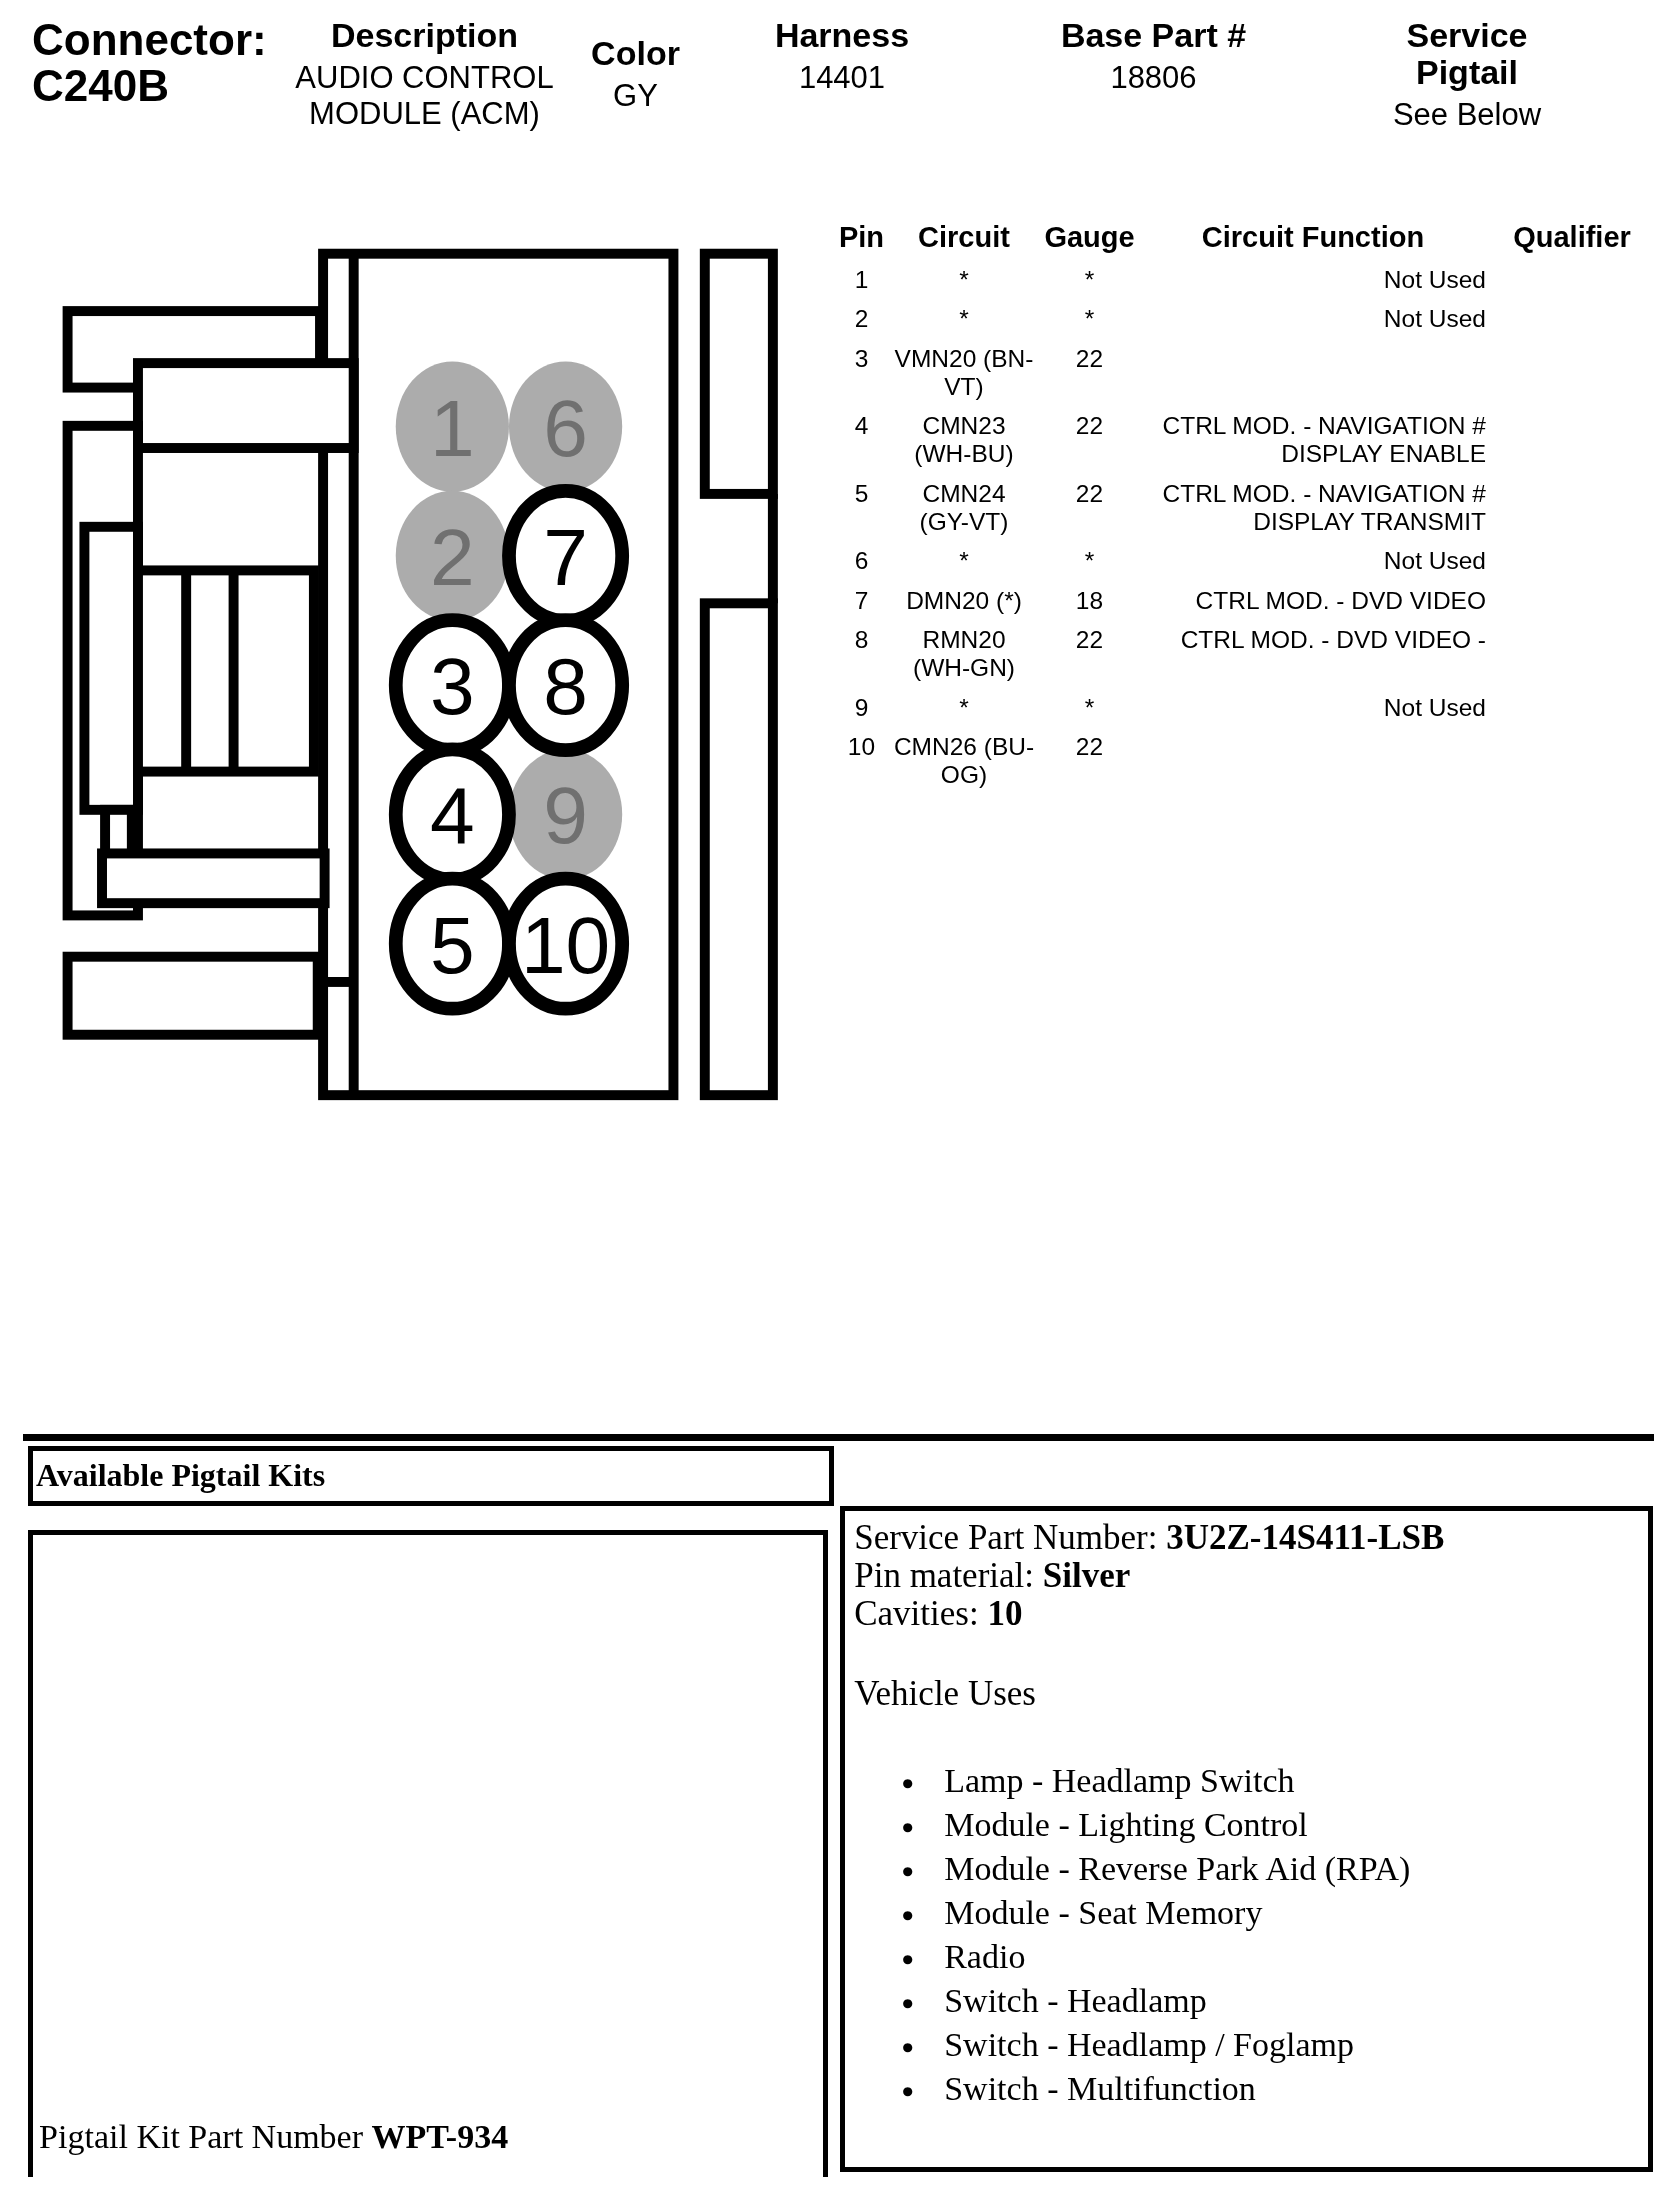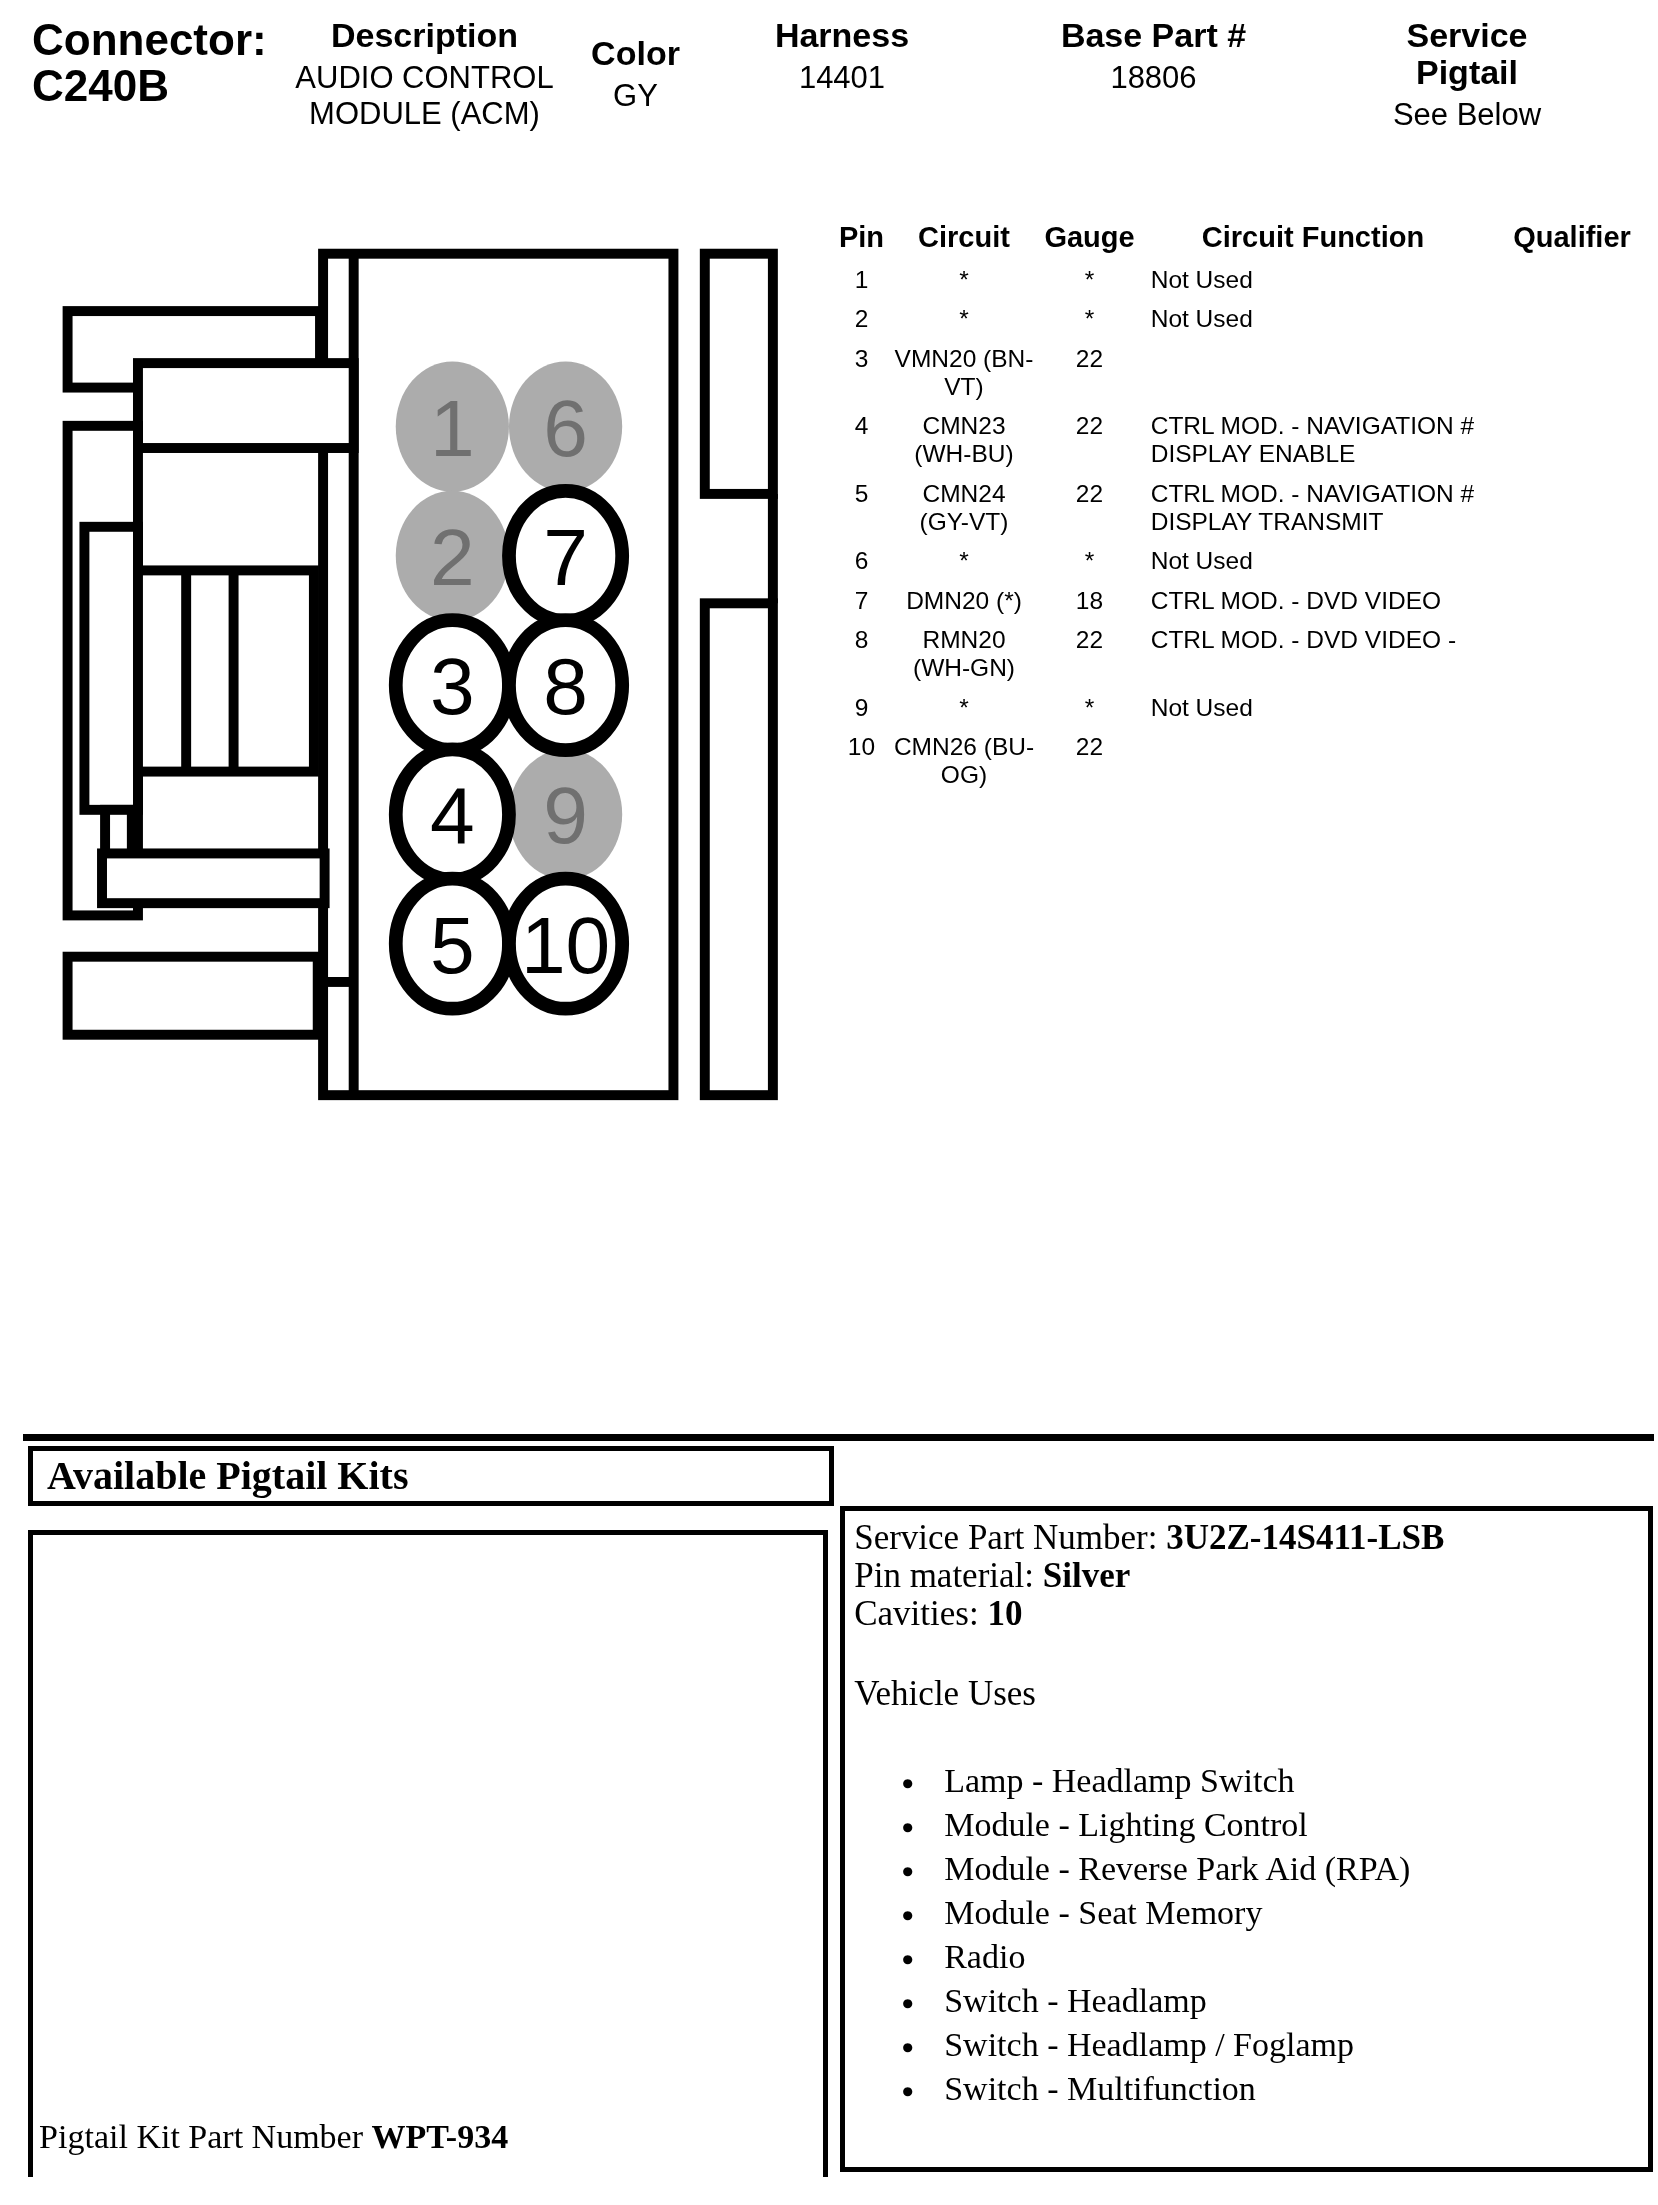--- a/index.html
+++ b/index.html
@@ -20,33 +20,33 @@
   #col-harness{left:758px;top:17px;width:168px;}
   #col-basepart{left:1060px;top:17px;width:187px;}
   #col-pigtail{left:1358px;top:17px;width:218px;}
   
   #pin-table{left:834px;top:220px;width:824px;}
   .pt-grid{display:grid;grid-template-columns:55px 150px 101px 346px 172px;}
   .pt-head{font-size:29px;font-weight:bold;line-height:34px;}
   .pt-head > div{text-align:center;}
   .pt-row{margin-top:11.5px;font-size:24.5px;line-height:28px;}
   .pt-cell{text-align:center;white-space:pre-line;}
-  .pt-cell.fn{text-align:left;padding-left:10.7px;}
+  .pt-cell.fn{text-align:right;padding-left:10.7px;}
   
   #connector-svg{left:46px;top:230px;}
   
   .serif{font-family:"Liberation Serif", serif;}
   #bottom-rule{left:23px;top:1434px;width:1631px;height:6.9px;background:#000;}
   #pigtail-header-box{
     left:28px;top:1446px;width:806px;height:60px;box-sizing:border-box;
     border:5.4px solid #000;
   }
   #pigtail-header-box .t{
     font-family:"Liberation Serif", serif;
-    font-size:40px;font-weight:bold;line-height:49px;padding-left:14px;
+    font-size:32px;font-weight:bold;line-height:49px;padding-left:3px;
   }
   #left-box{
     left:28px;top:1530px;width:800px;height:647px;box-sizing:border-box;
     border:5.4px solid #000;border-bottom:none;
   }
   #kit-line{position:absolute;left:6.1px;bottom:21.4px;font-size:34px;white-space:nowrap;text-align:center;}
   #right-box{
     left:840px;top:1506px;width:813px;height:666px;box-sizing:border-box;
     border:5.4px solid #000;
     padding:7.7px 7.7px 0 9.2px;

